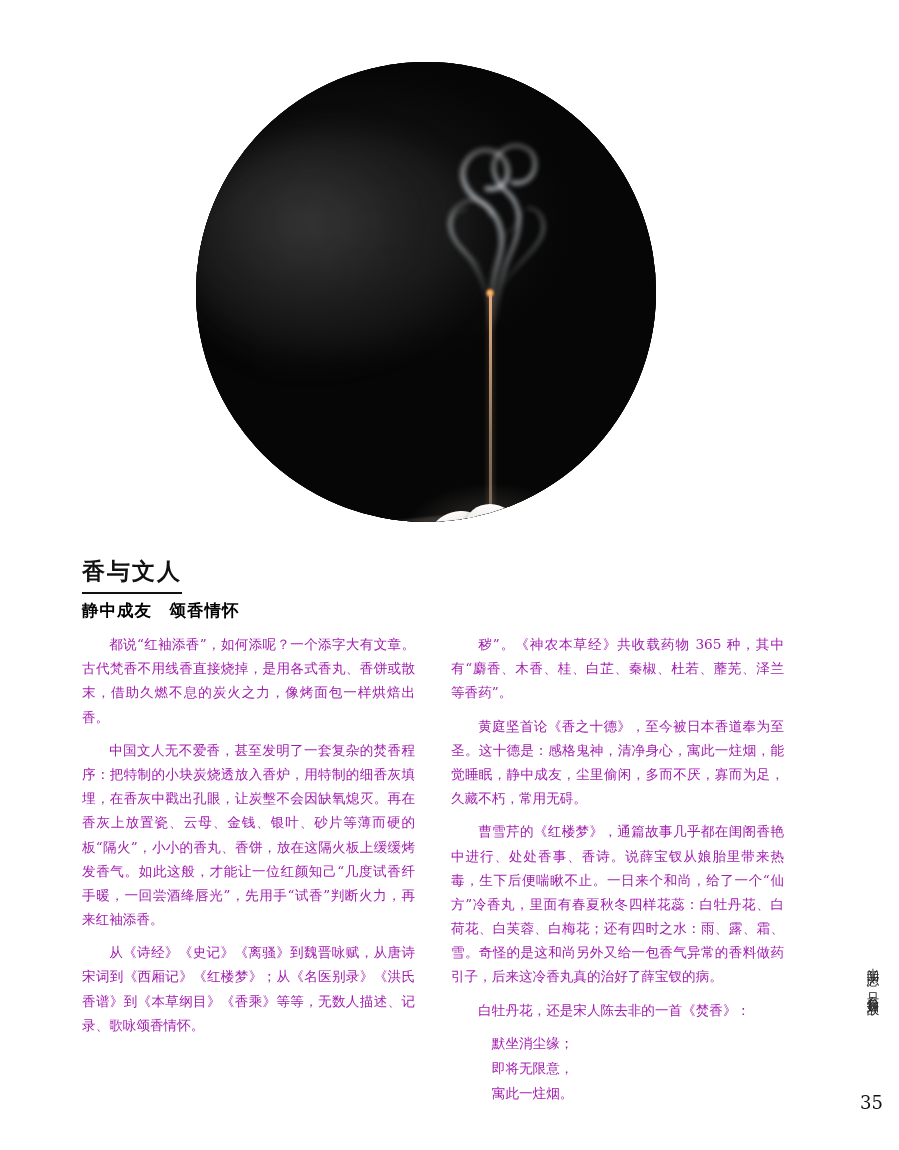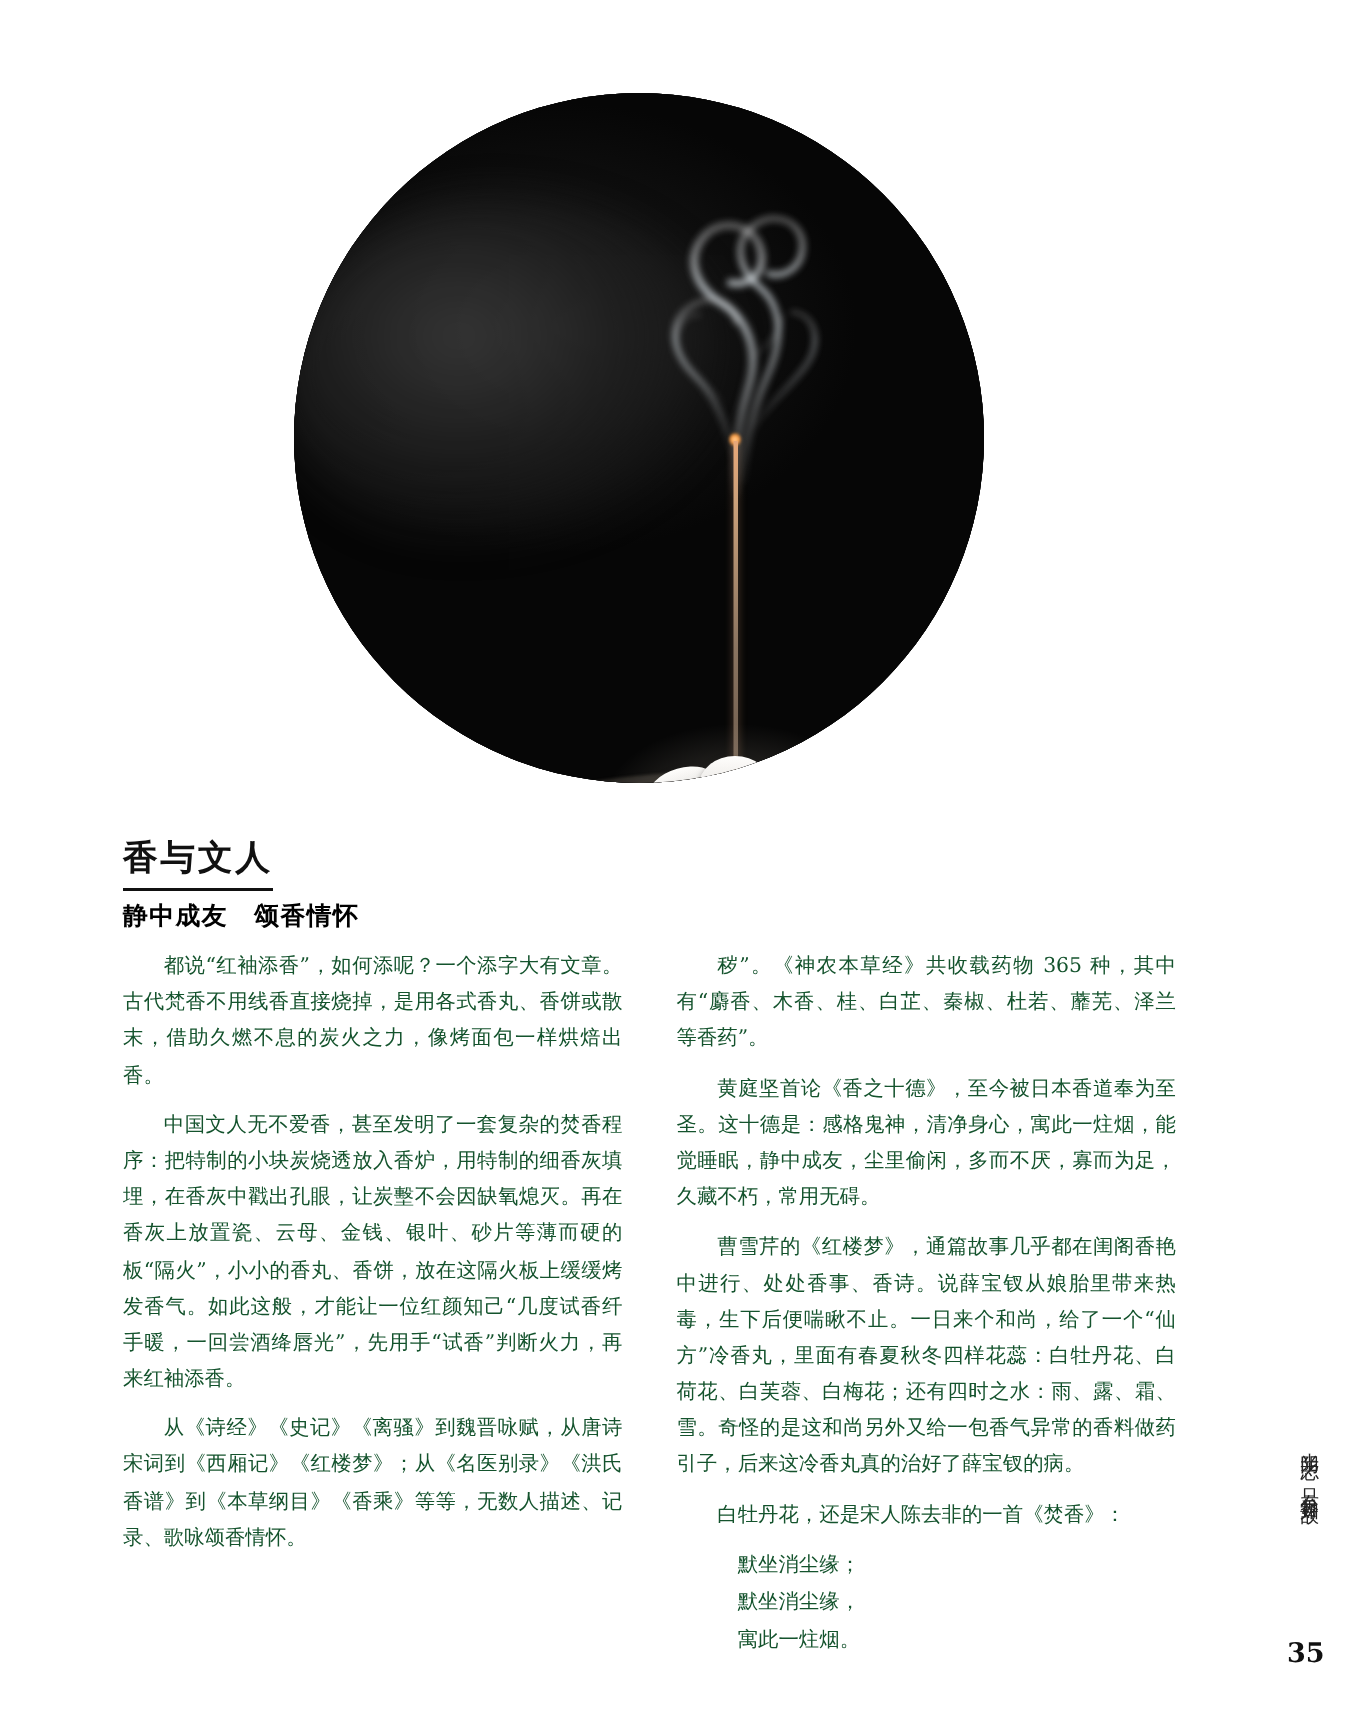--- a/index.html
+++ b/index.html
@@ -159,21 +159,21 @@
     width: 333px;
   }
   .col p {
     margin: 0 0 9px 0;
     font-size: 13.6px;
     line-height: 1.78;
     text-align: justify;
     text-justify: inter-ideograph;
     text-indent: 2em;
     font-family: "DejaVu Serif", serif;
-    color: #14532d;
+    color: #a21caf;
   }
   .col p.verse {
     text-indent: 3em;
     margin: 0 0 1px 0;
   }
   .col p.verse-first {
     margin-top: 2px;
   }
 
   
@@ -188,21 +188,21 @@
     color: #222;
     font-family: "DejaVu Serif", serif;
     line-height: 1.25;
     height: 150px;
   }
   .page-number {
     position: absolute;
     right: 16px;
     top: 1092px;
     font-size: 18px;
-    font-weight: bold;
+    font-weight: normal;
     color: #111;
     font-family: "DejaVu Serif", serif;
   }
 </style>
 </head>
 <body>
 
 <div class="page">
 
   <div class="hero">
@@ -254,21 +254,21 @@
       <p>中国文人无不爱香，甚至发明了一套复杂的焚香程序：把特制的小块炭烧透放入香炉，用特制的细香灰填埋，在香灰中戳出孔眼，让炭墼不会因缺氧熄灭。再在香灰上放置瓷、云母、金钱、银叶、砂片等薄而硬的板“隔火”，小小的香丸、香饼，放在这隔火板上缓缓烤发香气。如此这般，才能让一位红颜知己“几度试香纤手暖，一回尝酒绛唇光”，先用手“试香”判断火力，再来红袖添香。</p>
       <p>从《诗经》《史记》《离骚》到魏晋咏赋，从唐诗宋词到《西厢记》《红楼梦》；从《名医别录》《洪氏香谱》到《本草纲目》《香乘》等等，无数人描述、记录、歌咏颂香情怀。</p>
 
     </div>
     <div class="col">
       <p>秽”。《神农本草经》共收载药物 365 种，其中有“麝香、木香、桂、白芷、秦椒、杜若、蘼芜、泽兰等香药”。</p>
       <p>黄庭坚首论《香之十德》，至今被日本香道奉为至圣。这十德是：感格鬼神，清净身心，寓此一炷烟，能觉睡眠，静中成友，尘里偷闲，多而不厌，寡而为足，久藏不朽，常用无碍。</p>
       <p>曹雪芹的《红楼梦》，通篇故事几乎都在闺阁香艳中进行、处处香事、香诗。说薛宝钗从娘胎里带来热毒，生下后便喘瞅不止。一日来个和尚，给了一个“仙方”冷香丸，里面有春夏秋冬四样花蕊：白牡丹花、白荷花、白芙蓉、白梅花；还有四时之水：雨、露、霜、雪。奇怪的是这和尚另外又给一包香气异常的香料做药引子，后来这冷香丸真的治好了薛宝钗的病。</p>
       <p>白牡丹花，还是宋人陈去非的一首《焚香》：</p>
       <p class="verse">默坐消尘缘；</p>
-      <p class="verse">默坐消尘缘，</p>
+      <p class="verse">即将无限意，</p>
       <p class="verse">寓此一炷烟。</p>
     </div>
   </div>
 
   <div class="side-caption">光阴志／只有香如故</div>
   <div class="page-number">35</div>
 
 </div>
 
 </body></html>

